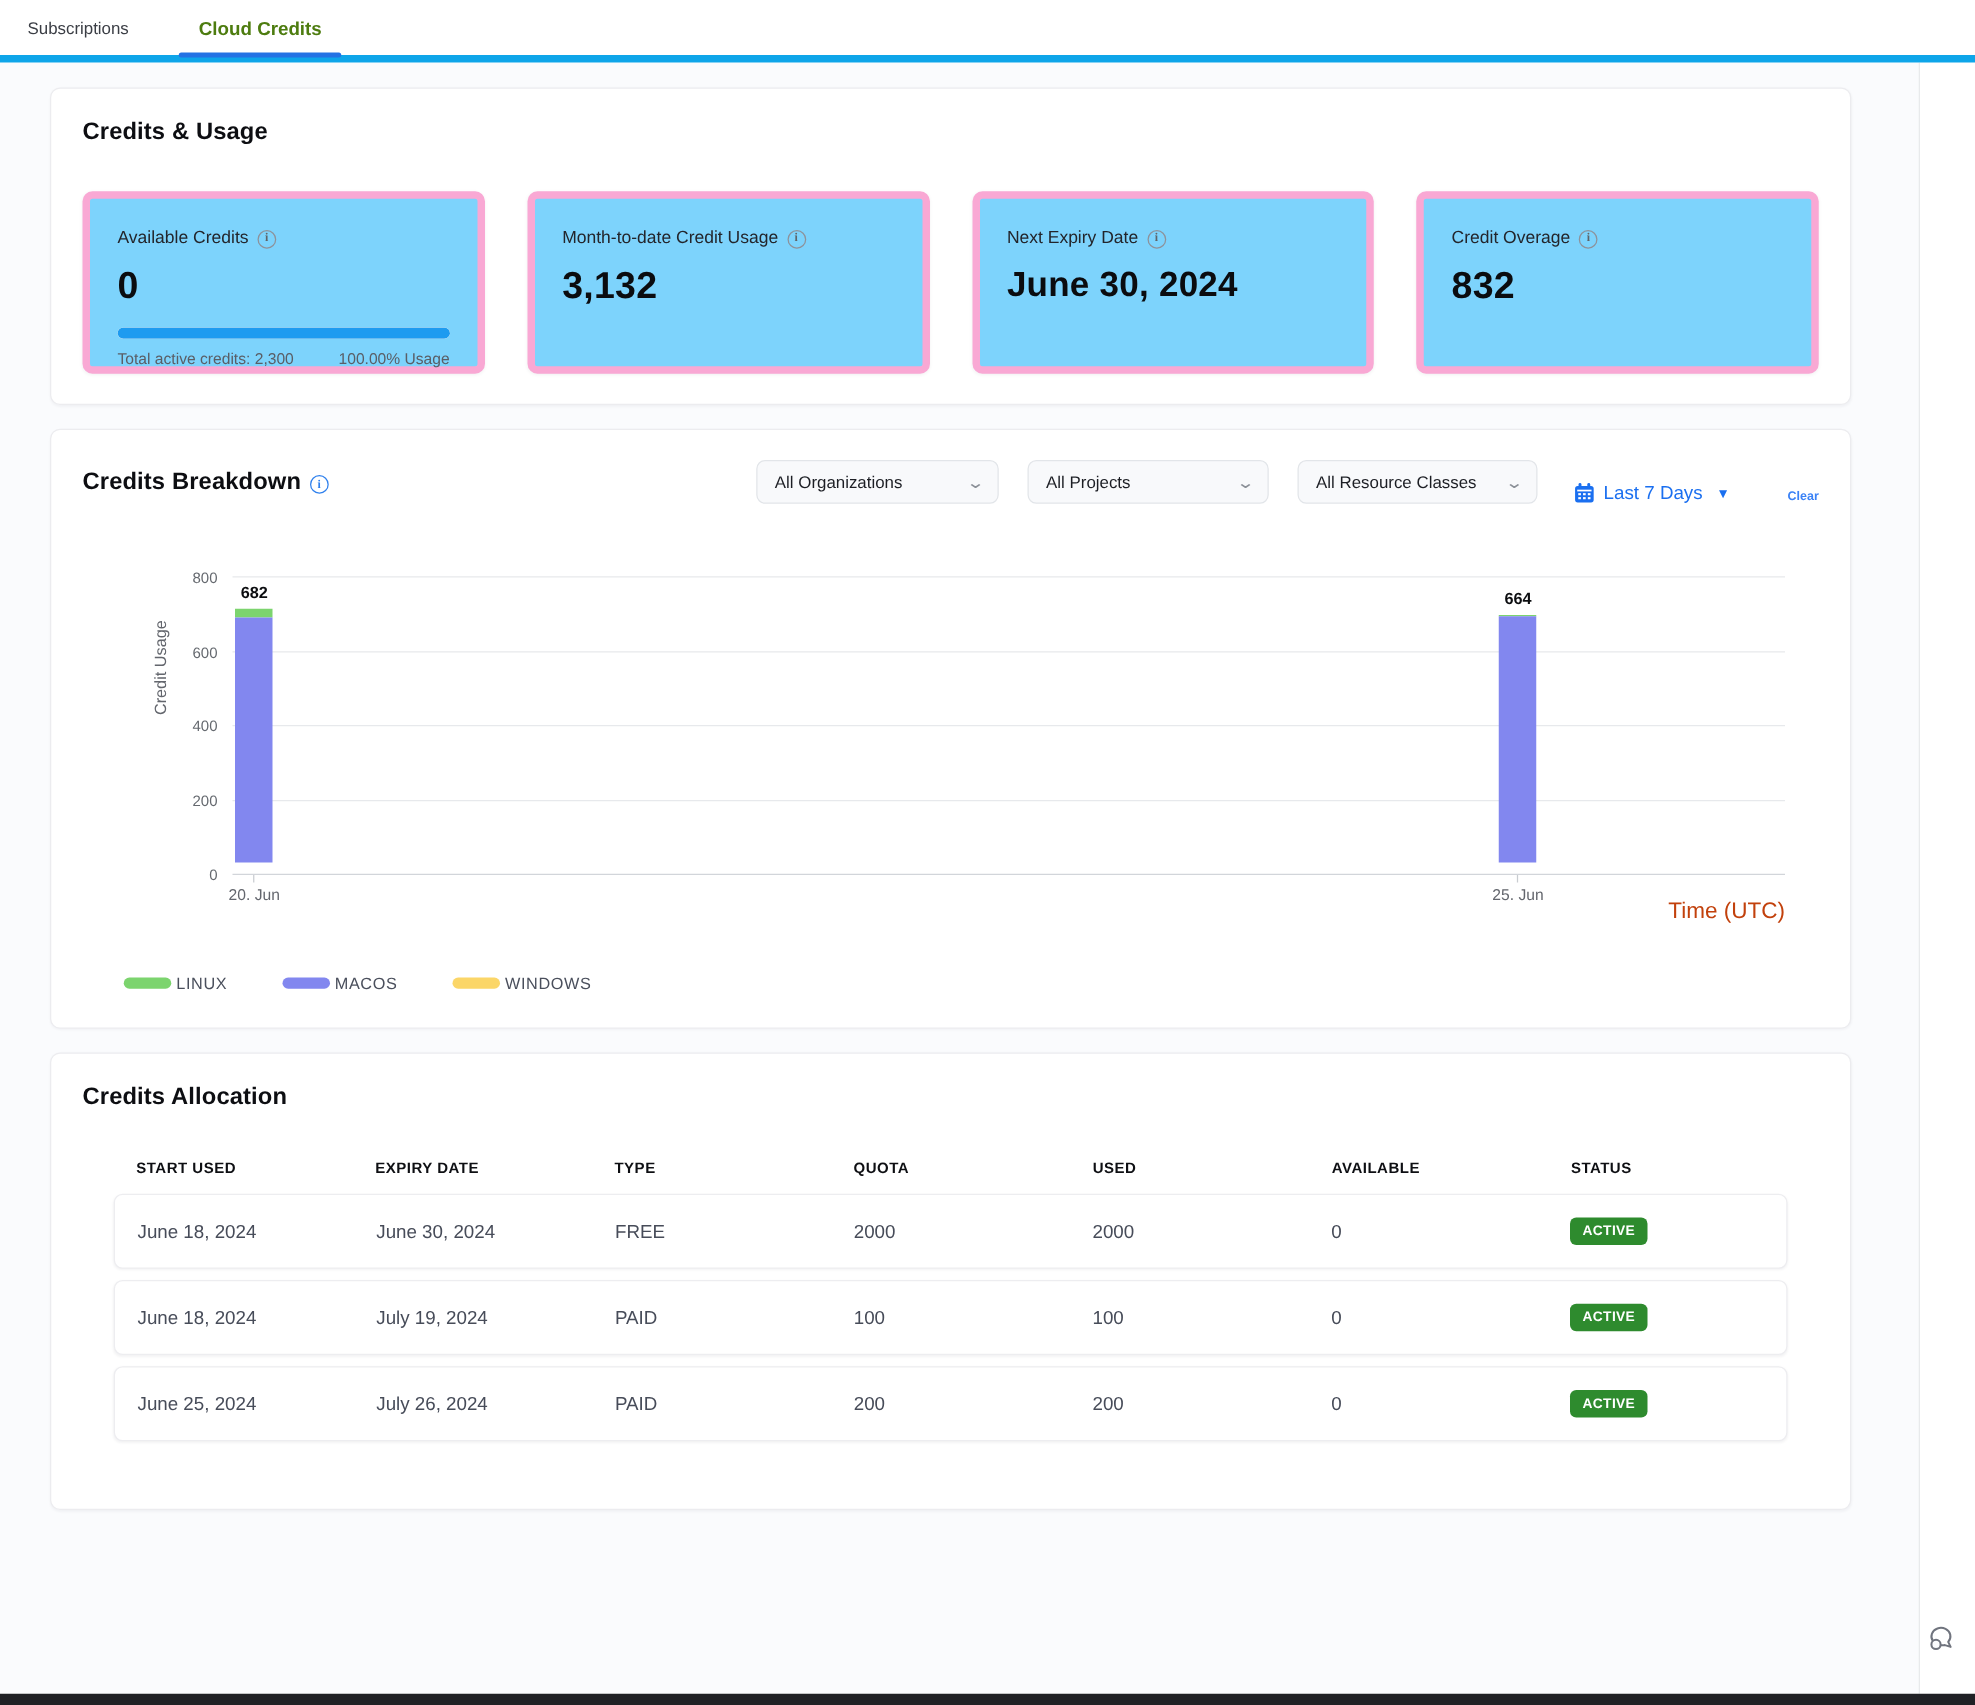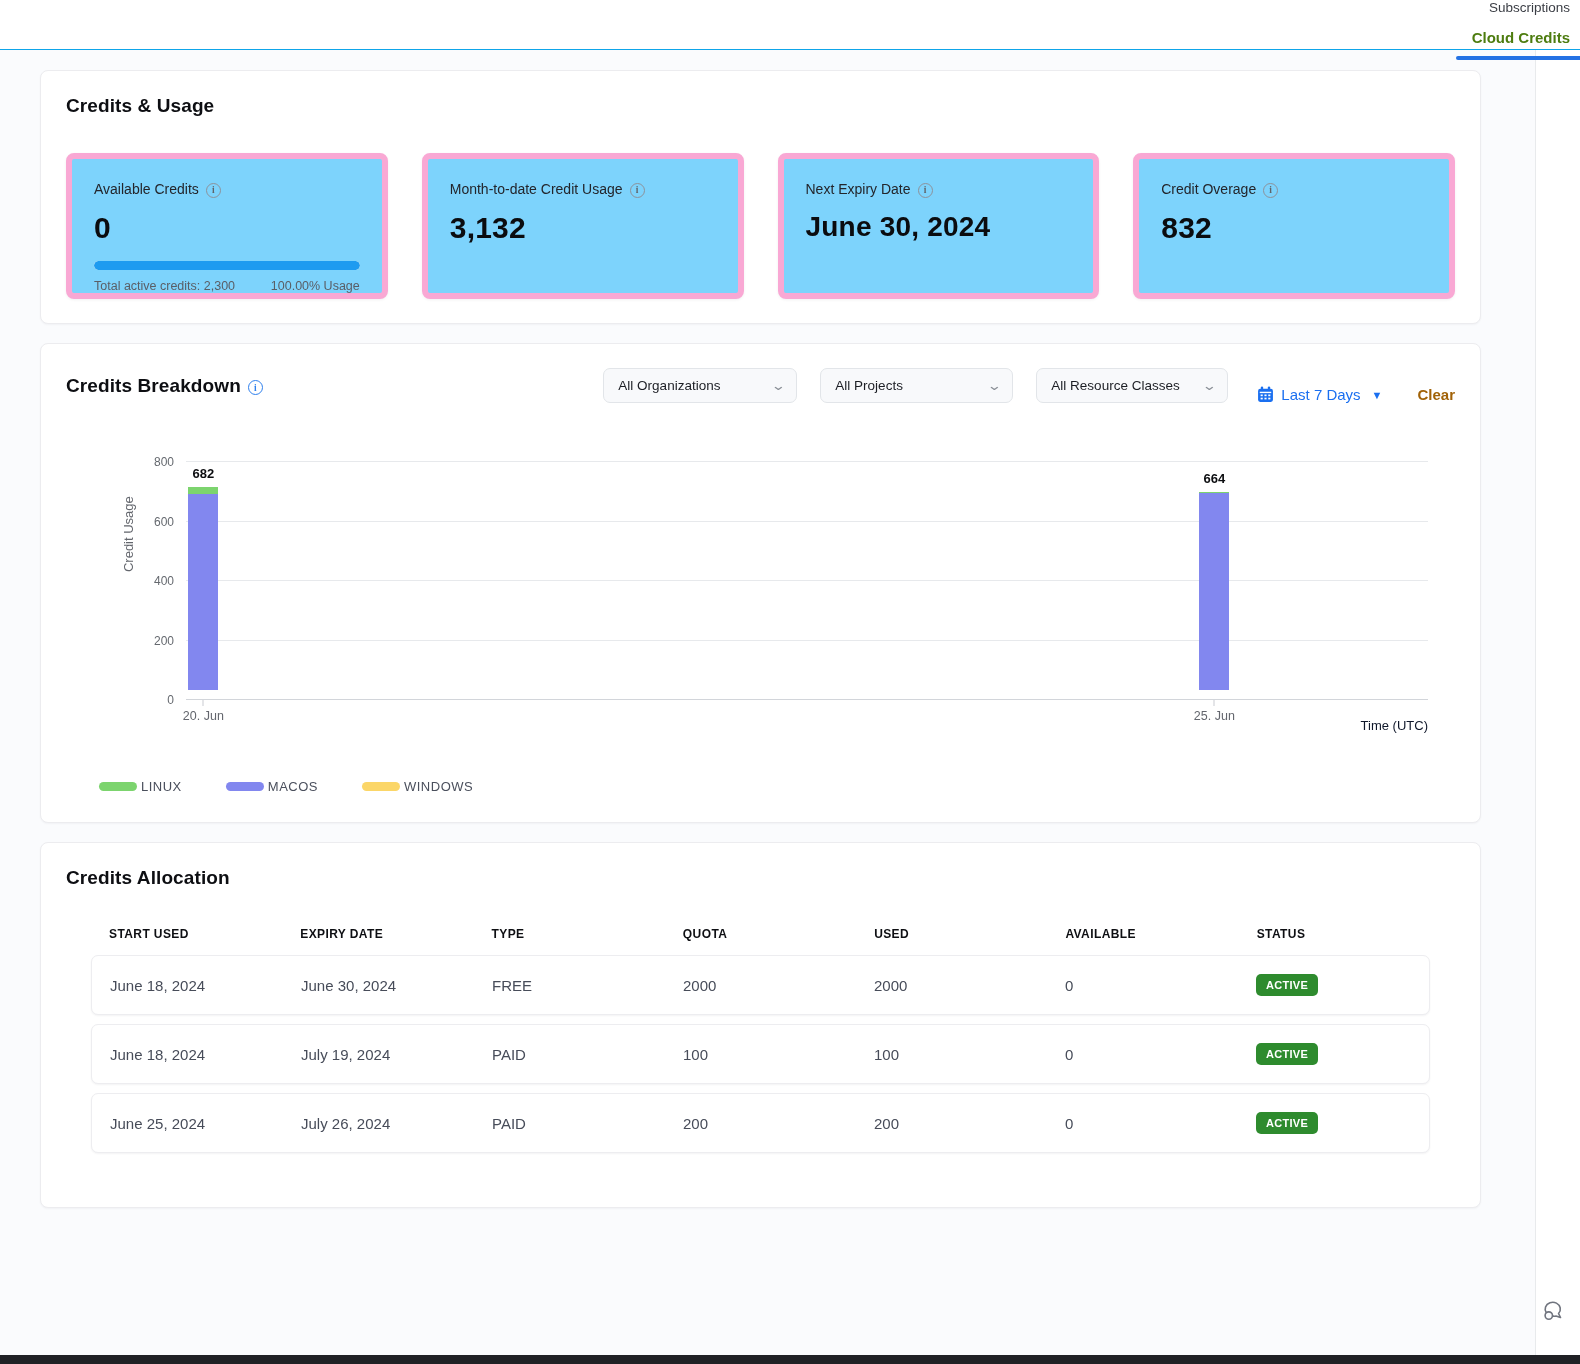--- a/index.html
+++ b/index.html
@@ -1,21 +1,21 @@
 <!DOCTYPE html>
 <html><head>
 <meta charset="utf-8">
 <style>
   * { margin:0; padding:0; box-sizing:border-box; }
   html,body { width:1580px; height:1364px; overflow:hidden; background:#ffffff;
               font-family:"Liberation Sans", sans-serif; color:#17181c; }
 
   
   .tabbar { position:absolute; top:0; left:0; right:0; height:50px; background:#fff;
-            border-bottom:1px solid #0ea5e9; display:flex; align-items:flex-end; z-index:5;flex-direction:column; }
+            border-bottom:6px solid #0ea5e9; display:flex; align-items:flex-end; z-index:5; }
   .tab { padding:0 10px 14px 10px; margin-left:12px; font-size:13.5px; color:#3b3e45; cursor:pointer; position:relative; }
   .tab.active { font-size:15px; font-weight:bold; color:#4d7c0f; padding-bottom:12px; margin-left:36px; }
   .tab.active::after { content:""; position:absolute; left:-6px; right:-6px; bottom:-2px; height:4px;
                        border-radius:3px; background:#2472e4; }
 
   
   .content { position:absolute; top:50px; left:0; width:1536px; bottom:9px; background:#fafbfd;
              border-right:1px solid #e8eaec; padding:20px 54px 0 40px; overflow:hidden; }
   .section { background:#fff; border:1px solid #ececef; border-radius:8px;
              box-shadow:0 1px 2px rgba(20,20,40,.04); padding:24px 25px; margin-bottom:19px; }
@@ -41,36 +41,36 @@
   
   .bd-head { display:flex; align-items:center; justify-content:space-between; }
   .filters { display:flex; align-items:flex-end; gap:23px; }
   .select { display:flex; align-items:center; justify-content:space-between; width:194px; height:35px;
             background:#f8f9fb; border:1px solid #e2e5e9; border-radius:7px; padding:0 12px 0 14px;
             font-size:13.5px; color:#1c1e24; cursor:pointer; }
   .select .chev { color:#8b9097; font-size:13px; margin-left:8px; transform:scaleX(1.4); }
   .datepick { display:flex; align-items:center; gap:7px; color:#1a6ff0; font-size:15px; font-weight:500;
               margin-left:6px; cursor:pointer; }
   .datepick .tri { font-size:11px; margin-left:4px; }
-  .clear-link { color:#a16207; font-weight:bold; font-size:15px; margin-left:12px; cursor:pointer; }
+  .clear-link { color:#3b82f6; font-weight:bold; font-size:10px; margin-left:23px; cursor:pointer; }
 
   
   .chart { position:relative; margin-top:52px; height:300px; }
   .y-title { position:absolute; left:55px; top:155px; transform:rotate(-90deg) translate(50%,0);
              transform-origin:left top; font-size:13px; color:#63666d; white-space:nowrap; }
   .plot { position:absolute; left:120px; right:27px; top:7px; bottom:55px; }
   .gridline { position:absolute; left:0; right:0; height:1px; background:#e7e9ec; }
   .gridline.zero { background:#d2d5da; }
   .ytick { position:absolute; right:calc(100% + 12px); transform:translateY(50%); font-size:12px; color:#65696f; }
   .bar { position:absolute; bottom:10px; width:30px; display:flex; flex-direction:column; transform:translateX(-50%); }
   .bar-total { position:absolute; bottom:100%; left:50%; transform:translate(-50%,-6px);
                font-size:13px; font-weight:bold; color:#0c0d10; }
   .xtick-mark { position:absolute; top:100%; width:1px; height:6px; background:#c9ccd1; transform:translateX(-50%); }
   .xtick-label { position:absolute; top:calc(100% + 9px); transform:translateX(-50%); font-size:12.5px; color:#63666d; white-space:nowrap; }
-  .x-axis-title { position:absolute; right:27px; top:263px; font-size:13px; color:#0f172a; }
+  .x-axis-title { position:absolute; right:27px; top:263px; font-size:18px; color:#c2410c; }
   .legend { display:flex; align-items:center; gap:44px; margin:24px 0 4px 33px; }
   .legend-item { display:flex; align-items:center; gap:4px; }
   .legend-pill { width:38px; height:9px; border-radius:5px; }
   .legend-label { font-size:13px; color:#4a4f5c; letter-spacing:.5px; }
 
   
   .table { margin:38px 25px 14px 25px; }
   .thead, .trow { display:grid; grid-template-columns:repeat(7,1fr); align-items:center; }
   .thead { padding:0 0 14px 0; }
   .th { font-size:12px; font-weight:bold; color:#0e0f13; letter-spacing:.4px; padding-left:18px; }

